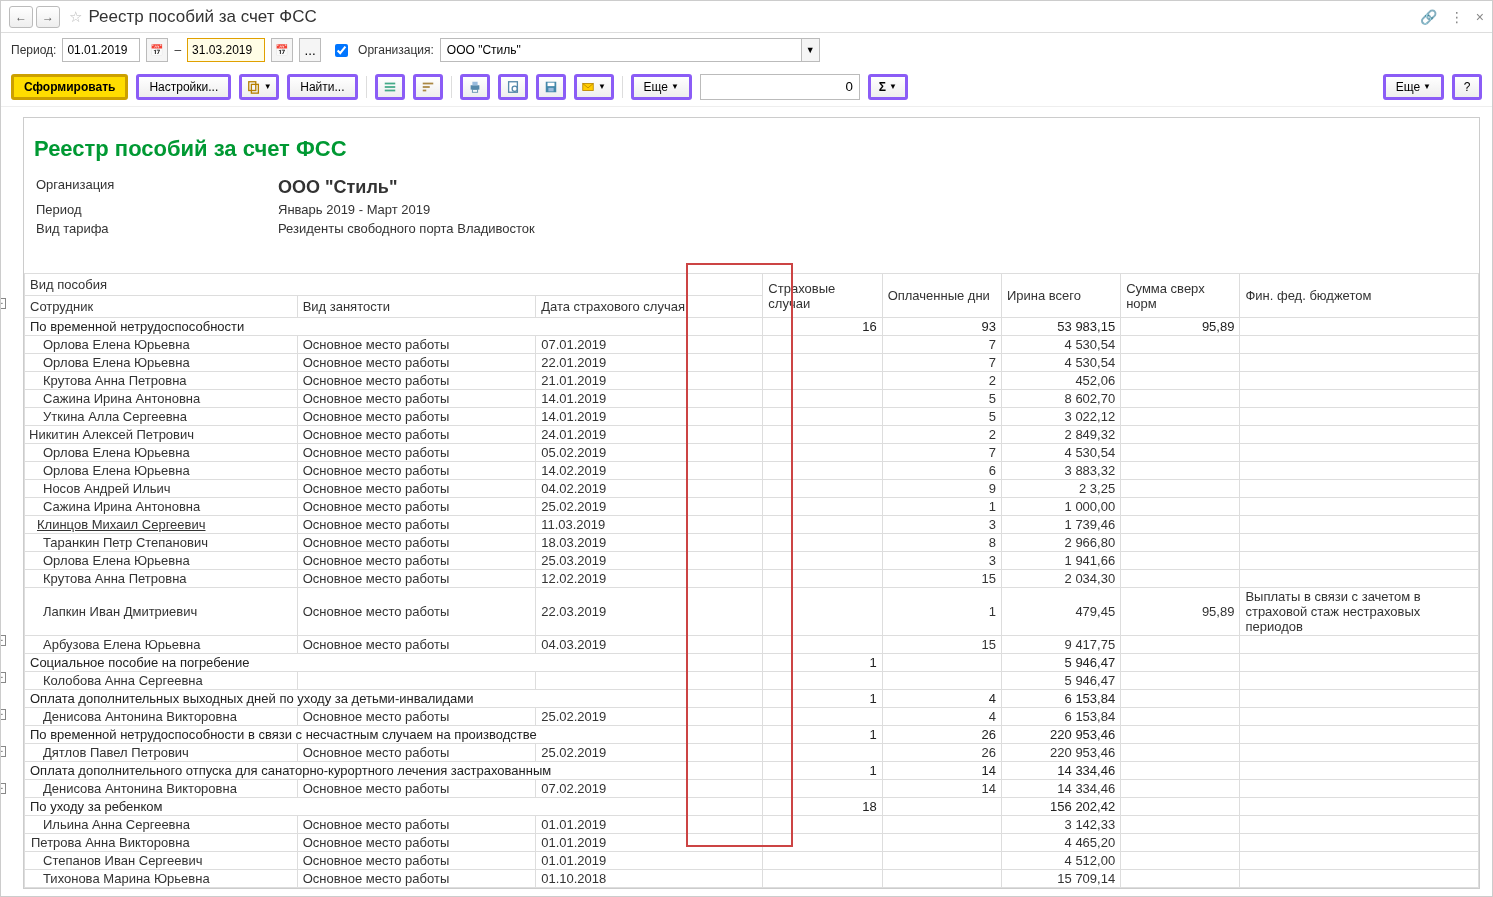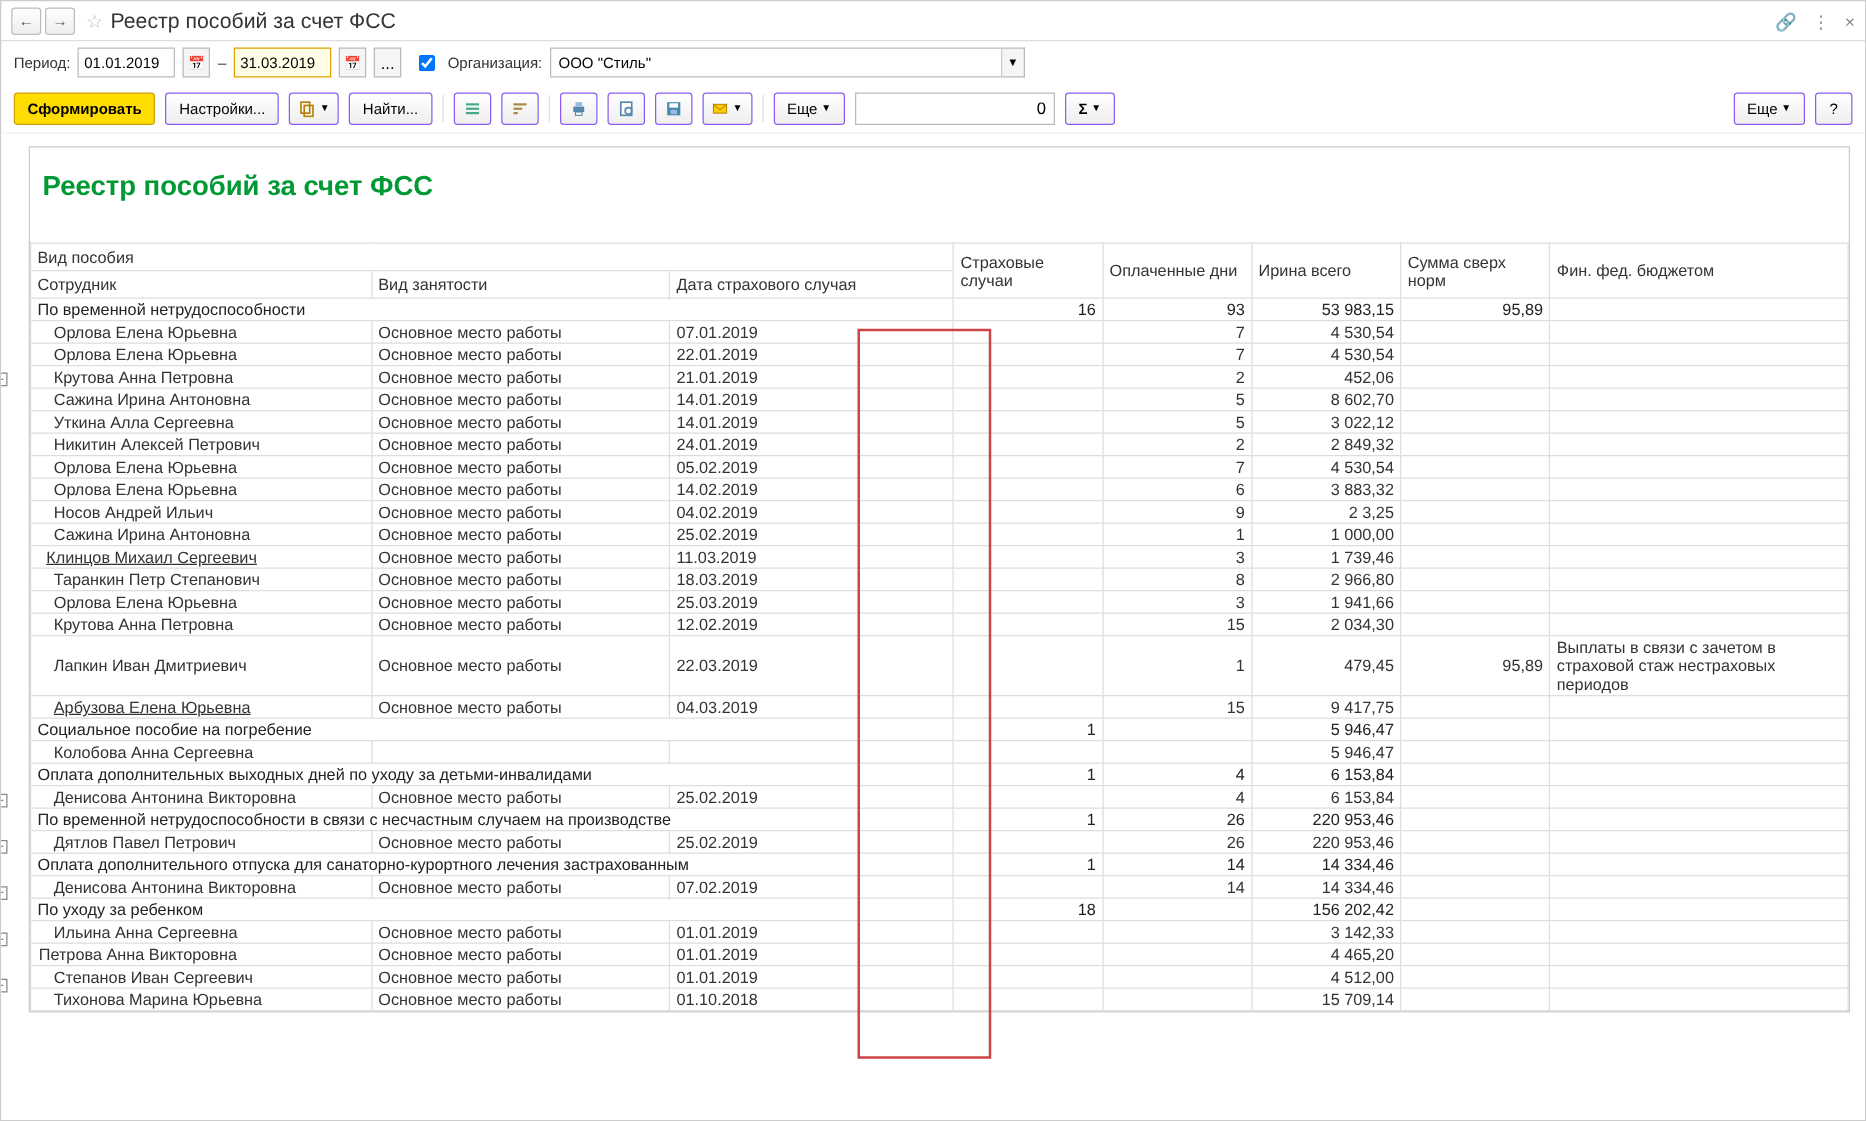--- a/index.html
+++ b/index.html
@@ -15,21 +15,21 @@
 .filterbar label { font-size: 12px; }
 .date-input { width: 78px; height: 24px; border: 1px solid #bbb; padding: 0 4px; font-size: 12px; }
 .date-input.focused { border: 1px solid #e0a000; background: #fffde6; }
 .cal-btn { width: 22px; height: 24px; border: 1px solid #bbb; background: #f5f5f5; cursor: pointer; font-size: 11px; color: #666; }
 .dots-btn { width: 22px; height: 24px; border: 1px solid #bbb; background: #f5f5f5; cursor: pointer; }
 .chk { margin-left: 8px; margin-right: 4px; }
 .org-select { flex: 0 0 380px; display: flex; }
 .org-select input { flex: 1; height: 24px; border: 1px solid #bbb; padding: 0 6px; font-size: 12px; }
 .org-select button { width: 18px; height: 24px; border: 1px solid #bbb; border-left: none; background: #f5f5f5; cursor: pointer; font-size: 9px; }
 .toolbar { display: flex; align-items: center; padding: 6px 10px; gap: 8px; height: 40px; border-bottom: 1px solid #eee; }
-.btn { height: 26px; border: 1px solid #8b5cf6; border-radius: 3px; background: linear-gradient(#fff,#eee); padding: 0 10px; font-size: 12px; cursor: pointer; display: flex; align-items: center; gap: 3px; }
+.btn { height: 26px; border: 3px solid #8b5cf6; border-radius: 3px; background: linear-gradient(#fff,#eee); padding: 0 10px; font-size: 12px; cursor: pointer; display: flex; align-items: center; gap: 3px; }
 .btn.yellow { background: #ffdd00; border-color: #cca000; font-weight: bold; }
 .icon-btn { width: 30px; padding: 0; justify-content: center; }
 .icon-btn.wide { width: 40px; }
 .spin-input { width: 160px; height: 26px; border: 1px solid #bbb; text-align: right; padding: 0 6px; }
 .spacer { flex: 1; }
 .tb-sep { width: 1px; height: 22px; background: #ddd; }
 .content { flex: 1; overflow: auto; background: #fff; position: relative; padding: 0 12px 12px 22px; }
 .report { border: 1px solid #ccc; margin-top: 10px; }
 .report-title { color: #009933; font-size: 22px; font-weight: bold; padding: 18px 10px 8px 10px; }
 .report-meta { padding: 4px 10px 10px 10px; }
@@ -155,20 +155,38 @@
         <span>Еще</span> 
         <span style="font-size:8px;">▼</span>
       </button>
     <button class="btn icon-btn">?</button>
   </div>
 
   <div class="content">
 
     <div class="report">
       <div class="report-title">Реестр пособий за счет ФСС</div>
+      <div class="report-meta">
+        <table>
+          <tbody>
+              <tr>
+                <td class="lbl">Организация</td>
+                <td class="val-org">ООО "Стиль"</td>
+              </tr>
+          <tr>
+                <td class="lbl">Период</td>
+                <td>Январь 2019 - Март 2019</td>
+              </tr>
+          <tr>
+                <td class="lbl">Вид тарифа</td>
+                <td>Резиденты свободного порта Владивосток</td>
+              </tr>
+        </tbody>
+          </table>
+      </div>
       <table class="grid">
         <colgroup>
           <col class="col-emp">
             <col class="col-type">
             <col class="col-date">
           <col class="col-cases">
             <col class="col-days">
             <col class="col-sum">
           <col class="col-over">
             <col class="col-fund">
@@ -241,21 +259,21 @@
               <td style="padding-left:18px;">Уткина Алла Сергеевна</td>
               <td>Основное место работы</td>
               <td>14.01.2019</td>
               <td class="num"></td>
               <td class="num">5</td>
               <td class="num">3 022,12</td>
               <td class="num"></td>
               <td class="col-fund"></td>
             </tr>
             <tr>
-              <td style="padding-left:18px;">Никитин Алексей Петрович</td>
+              <td style="padding-left:4px;">Никитин Алексей Петрович</td>
               <td>Основное место работы</td>
               <td>24.01.2019</td>
               <td class="num"></td>
               <td class="num">2</td>
               <td class="num">2 849,32</td>
               <td class="num"></td>
               <td class="col-fund"></td>
             </tr>
             <tr>
               <td style="padding-left:18px;">Орлова Елена Юрьевна</td>
@@ -341,21 +359,21 @@
               <td style="padding-left:18px;">Лапкин Иван Дмитриевич</td>
               <td>Основное место работы</td>
               <td>22.03.2019</td>
               <td class="num"></td>
               <td class="num">1</td>
               <td class="num">479,45</td>
               <td class="num">95,89</td>
               <td class="col-fund">Выплаты в связи с зачетом в страховой стаж нестраховых периодов</td>
             </tr>
             <tr>
-              <td style="padding-left:18px;text-decoration:underline;">Арбузова Елена Юрьевна</td>
+              <td style="padding-left:18px;">Арбузова Елена Юрьевна</td>
               <td>Основное место работы</td>
               <td>04.03.2019</td>
               <td class="num"></td>
               <td class="num">15</td>
               <td class="num">9 417,75</td>
               <td class="num"></td>
               <td class="col-fund"></td>
             </tr>
             <tr class="group">
               <td colspan="3">Социальное пособие на погребение</td>

